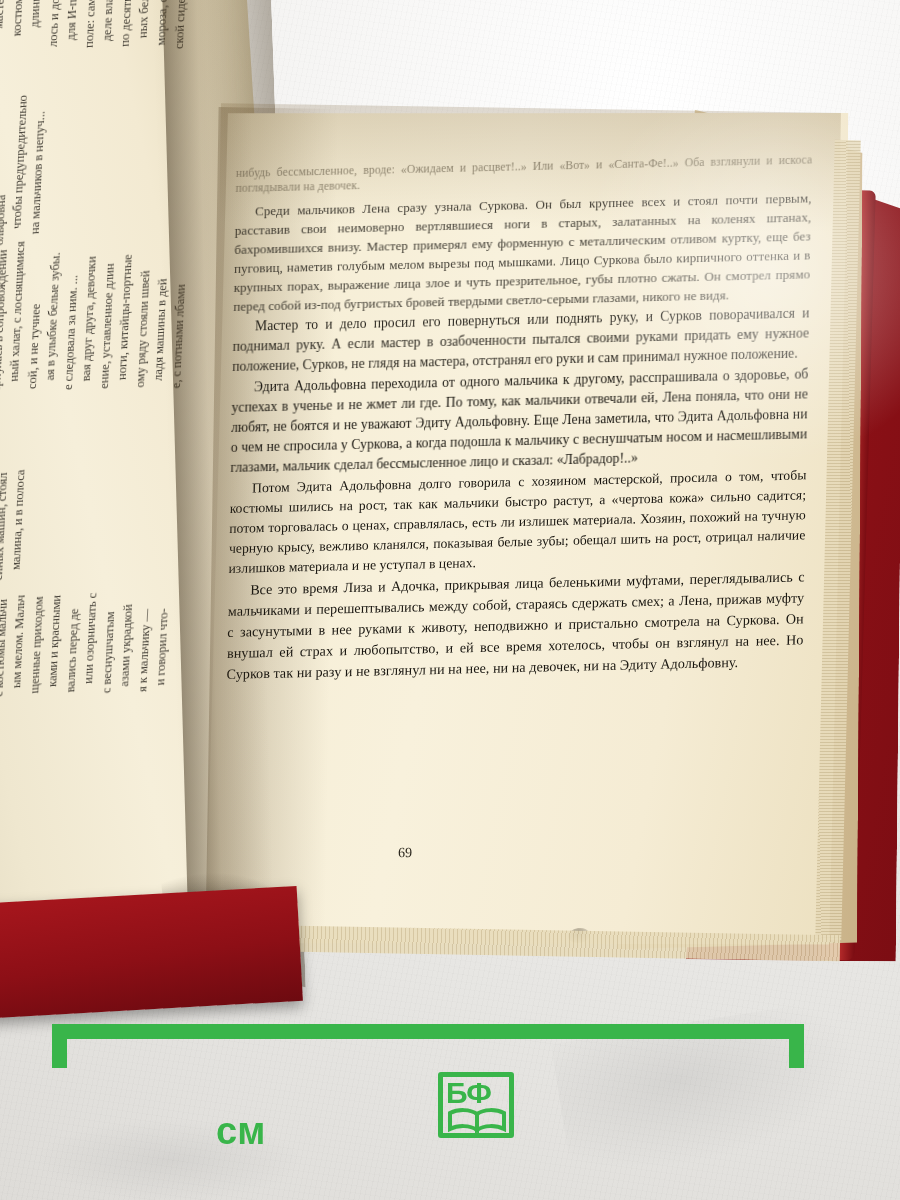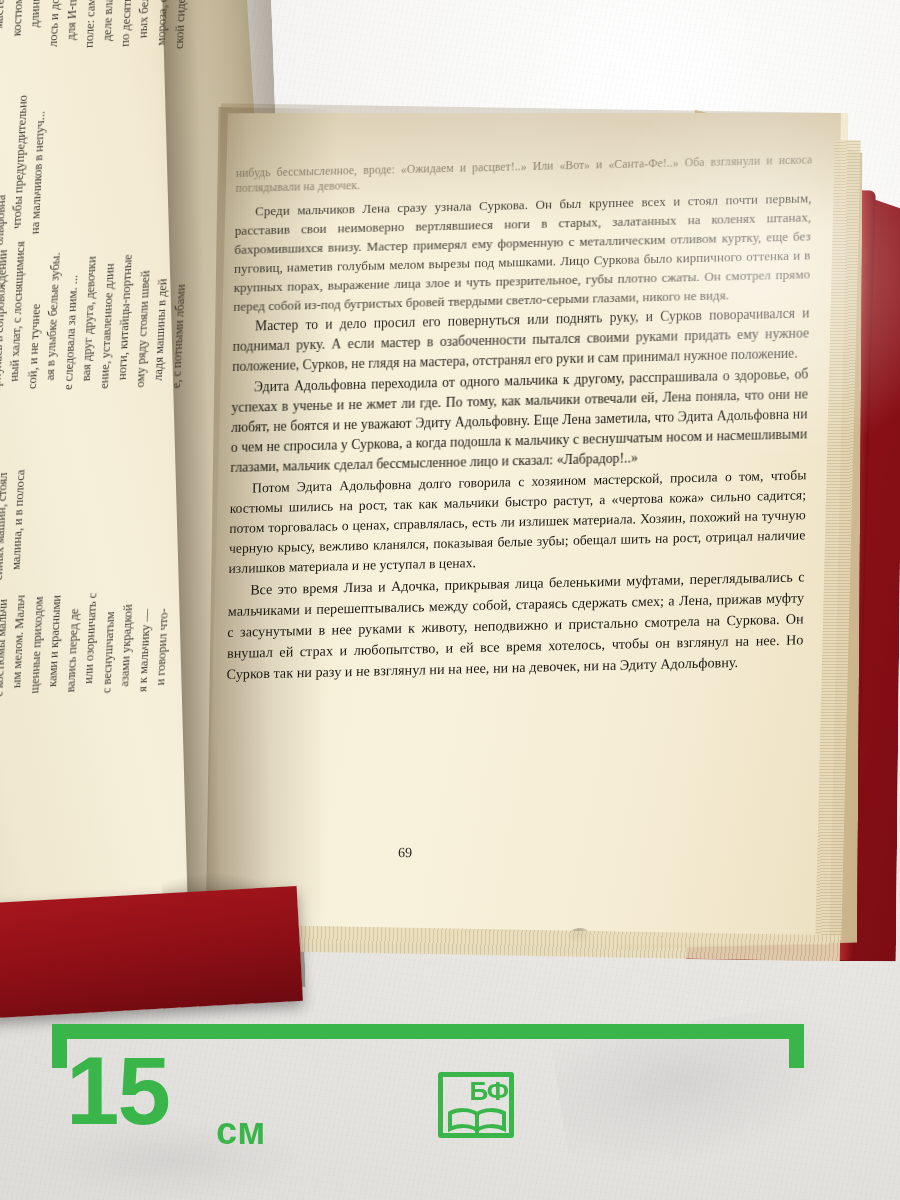--- a/index.html
+++ b/index.html
@@ -354,25 +354,25 @@
     height: 66px;
     border: 5px solid #39b54a;
     box-sizing: border-box;
     border-radius: 3px;
   }
   .logo-bf {
     position: absolute;
     left: 446px;
     top: 76px;
     width: 62px;
-    text-align: right;
+    text-align: left;
     color: #39b54a;
     font-family: "Liberation Sans", sans-serif;
     font-weight: 700;
-    font-size: 26px;
+    font-size: 30px;
     letter-spacing: -1px;
   }
   .logo-book {
     position: absolute;
     left: 446px;
     top: 108px;
     width: 62px;
     height: 26px;
   }
   .brand-name {
@@ -468,21 +468,20 @@
     <div class="headband"></div>
     <div class="cover-red-left"></div>
   </div>
 
   <div class="specular"></div>
 
   <div class="brand">
     <div class="ruler-bar"></div>
     <div class="ruler-cap-l"></div>
     <div class="ruler-cap-r"></div>
-    <div class="ruler-num">15</div>
     <div class="ruler-unit">см</div>
 
     <div class="logo-box"></div>
     <div class="logo-bf">БФ</div>
     <div class="logo-book">
       <svg width="62" height="26" viewBox="0 0 62 26" aria-hidden="true">
         <path d="M31 6 C24 1, 12 1, 4 5 L4 21 C12 17, 24 17, 31 22 Z" fill="none" stroke="#39b54a" stroke-width="4"></path>
         <path d="M31 6 C38 1, 50 1, 58 5 L58 21 C50 17, 38 17, 31 22 Z" fill="none" stroke="#39b54a" stroke-width="4"></path>
       </svg>
     </div>

